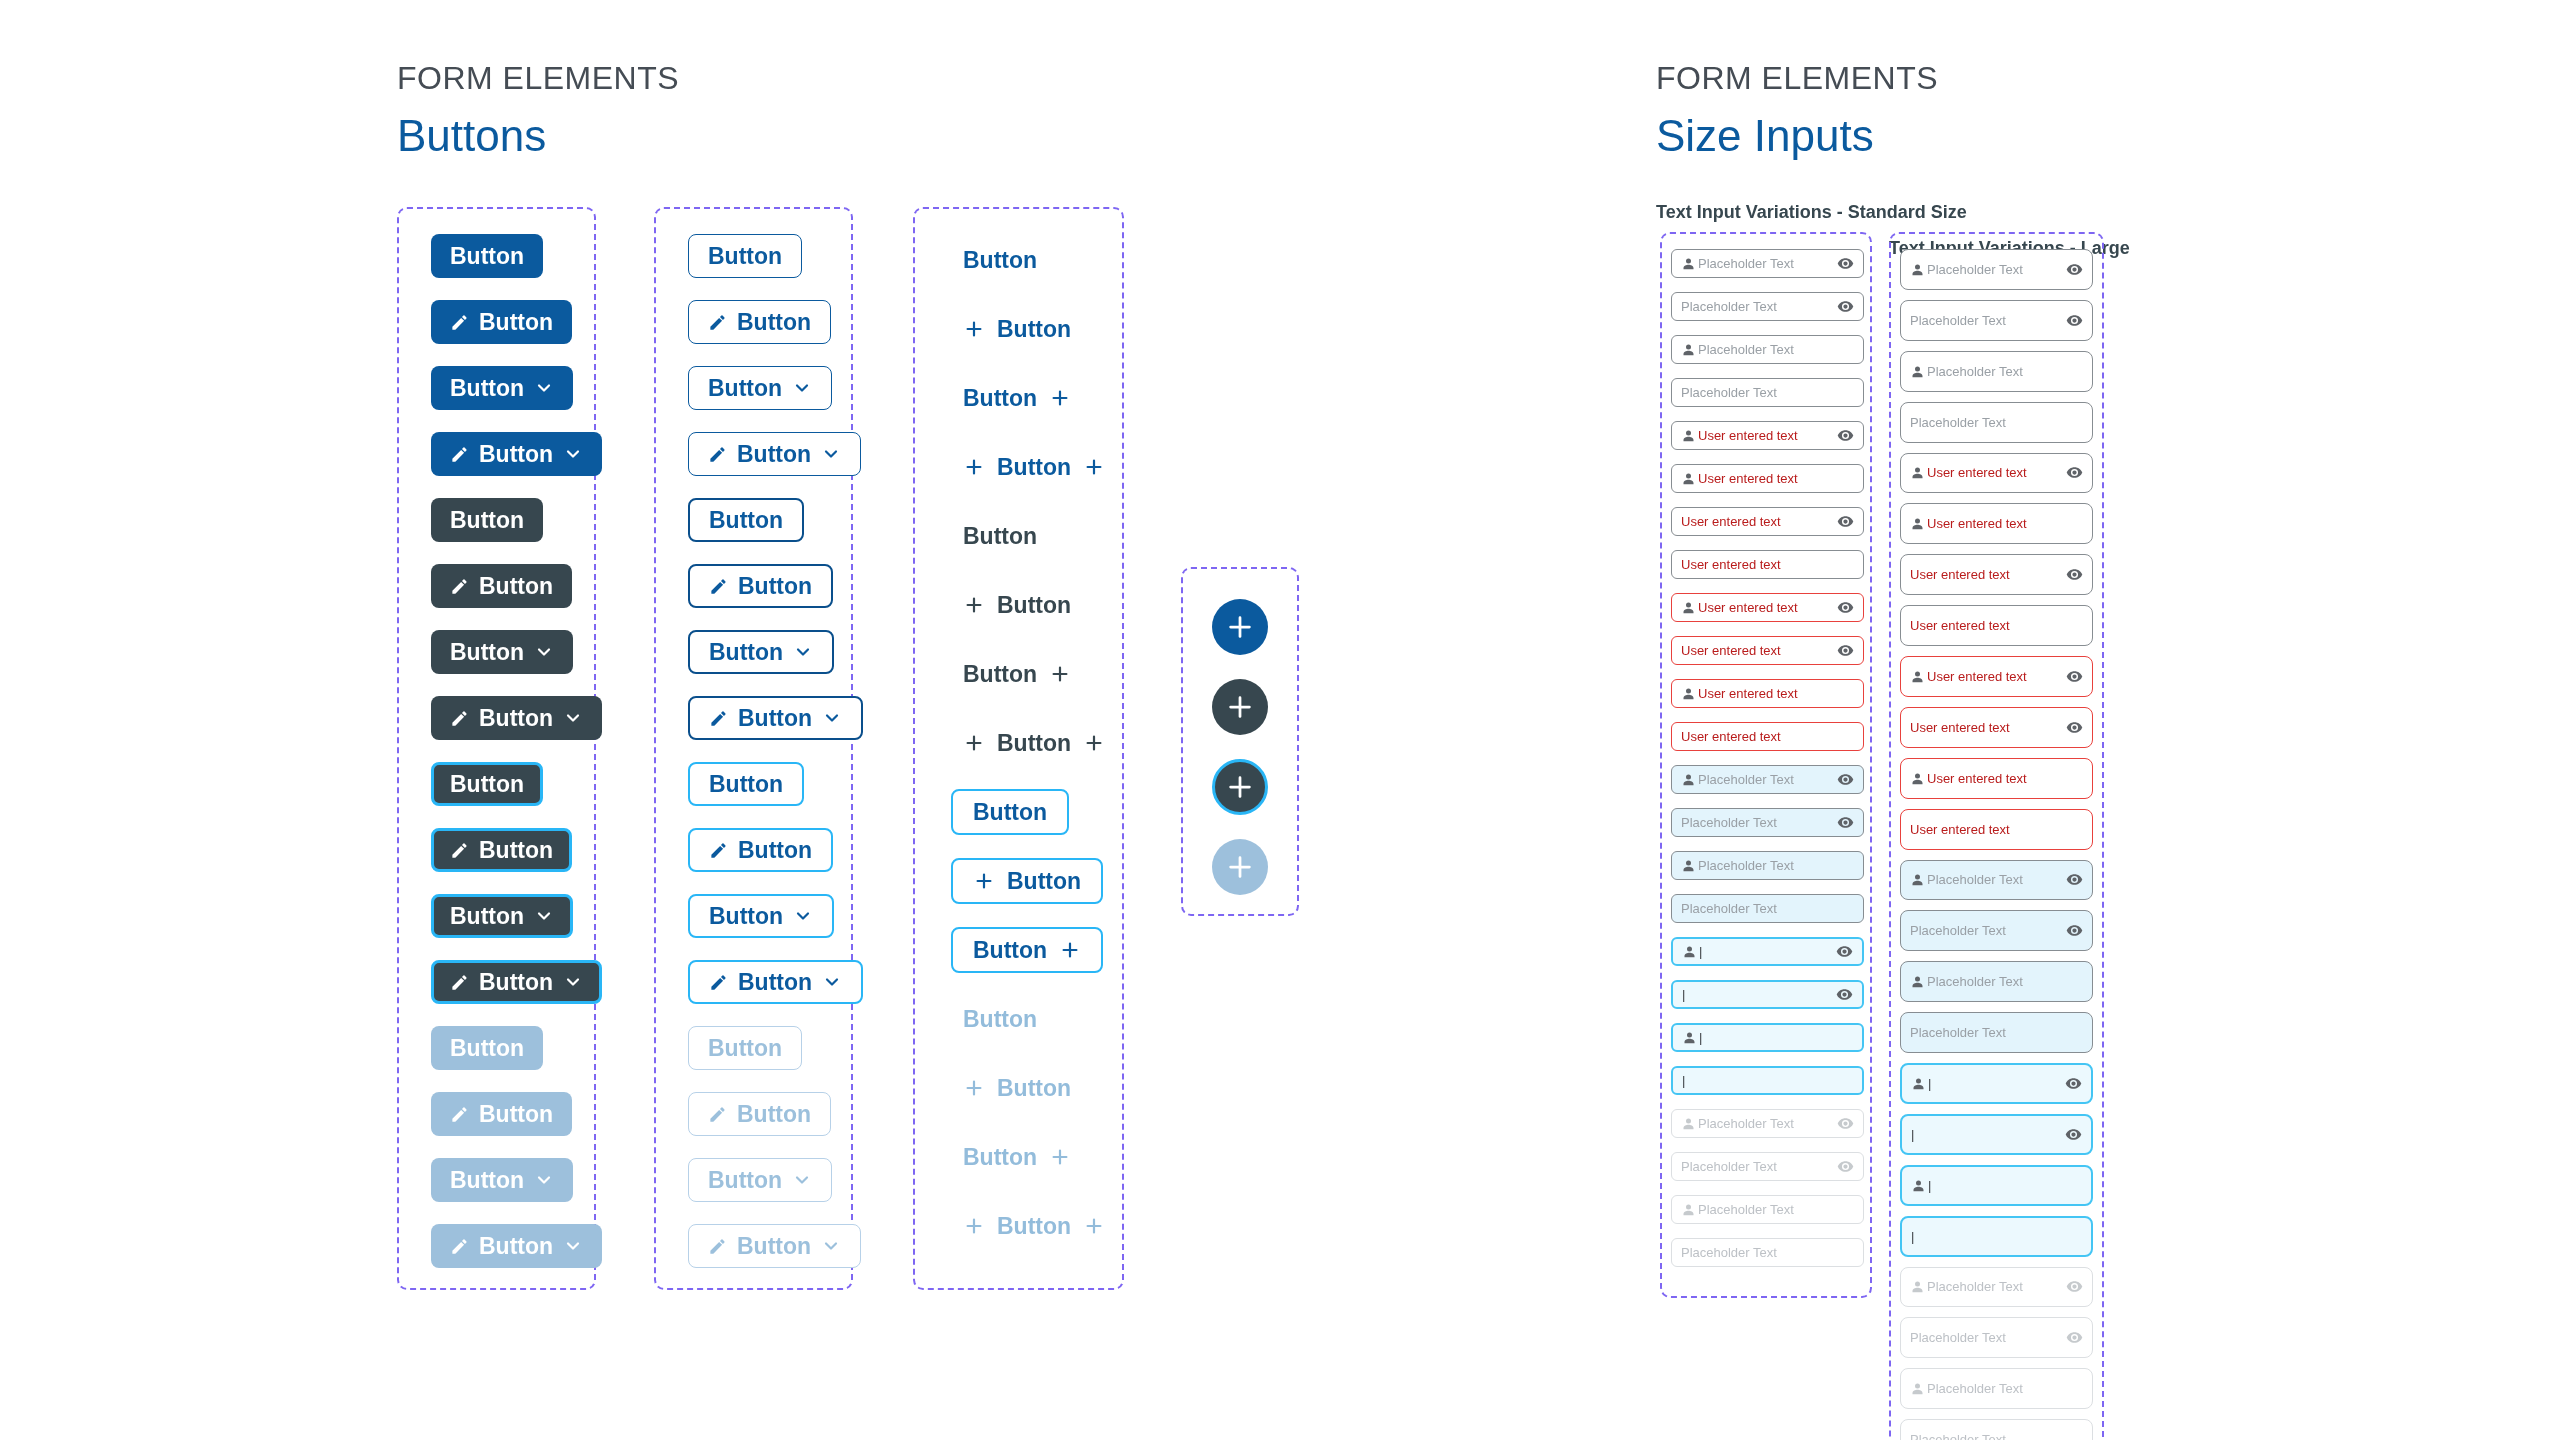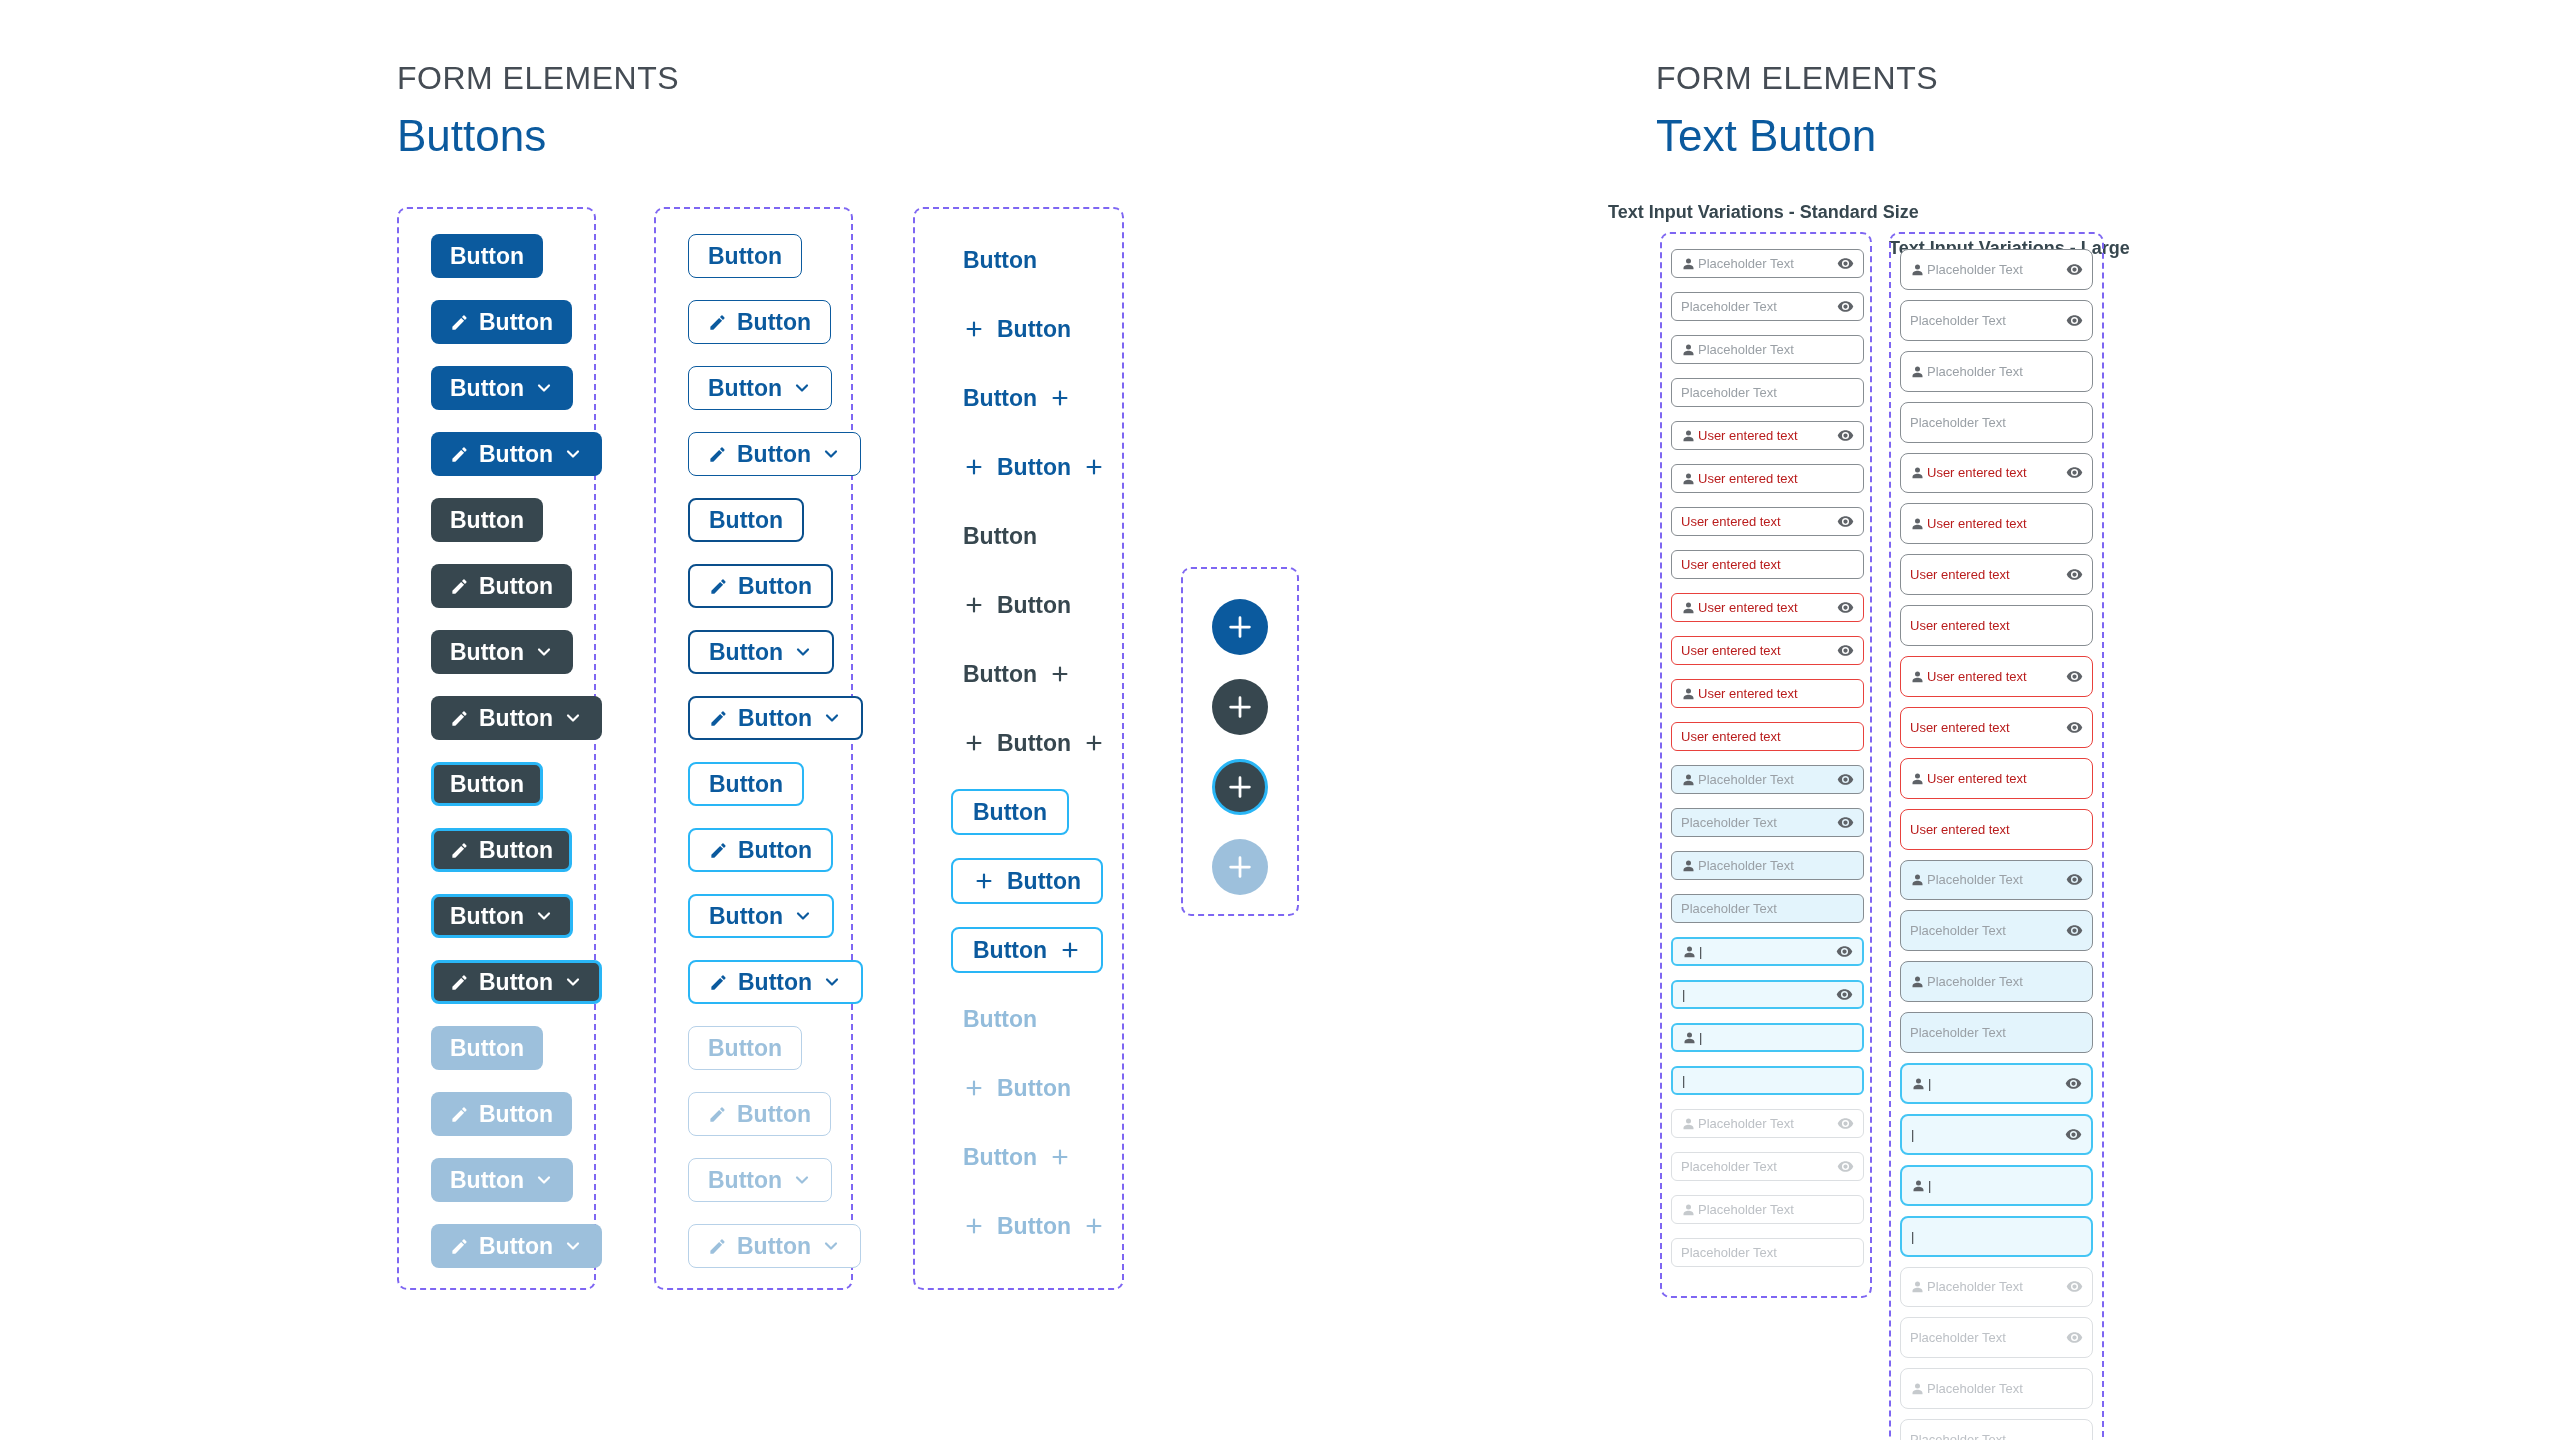--- a/index.html
+++ b/index.html
@@ -66,24 +66,24 @@
 
 <div>
 
   <header class="abs" style="left:397px;top:60px;">
     <div class="eyebrow">FORM ELEMENTS</div>
     <div class="big-title">Buttons</div>
   </header>
 
   <header class="abs" style="left:1656px;top:60px;">
     <div class="eyebrow">FORM ELEMENTS</div>
-    <div class="big-title">Text Button</div>
+    <div class="big-title">Size Inputs</div>
   </header>
 
-  <div class="abs subhead" style="left:1608px;top:202px;">Text Input Variations - Standard Size</div>
+  <div class="abs subhead" style="left:1656px;top:202px;">Text Input Variations - Standard Size</div>
   <div class="abs subhead" style="left:1889px;top:202px;margin-top:36px;">Text Input Variations - Large</div>
 
   <div id="btn-col-1" class="abs panel">
       <button class="btn filled primary">
         <span class="lbl">Button</span>
       </button>
       <button class="btn filled primary">
         <svg class="ic" width="19" height="19" viewBox="0 0 24 24" fill="currentColor">
           <path d="M3 17.25V21h3.75L17.81 9.94l-3.75-3.75L3 17.25zM20.71 7.04a1 1 0 0 0 0-1.41L18.37 3.29a1 1 0 0 0-1.41 0l-1.83 1.83 3.75 3.75 1.83-1.83z"></path>
         </svg>

